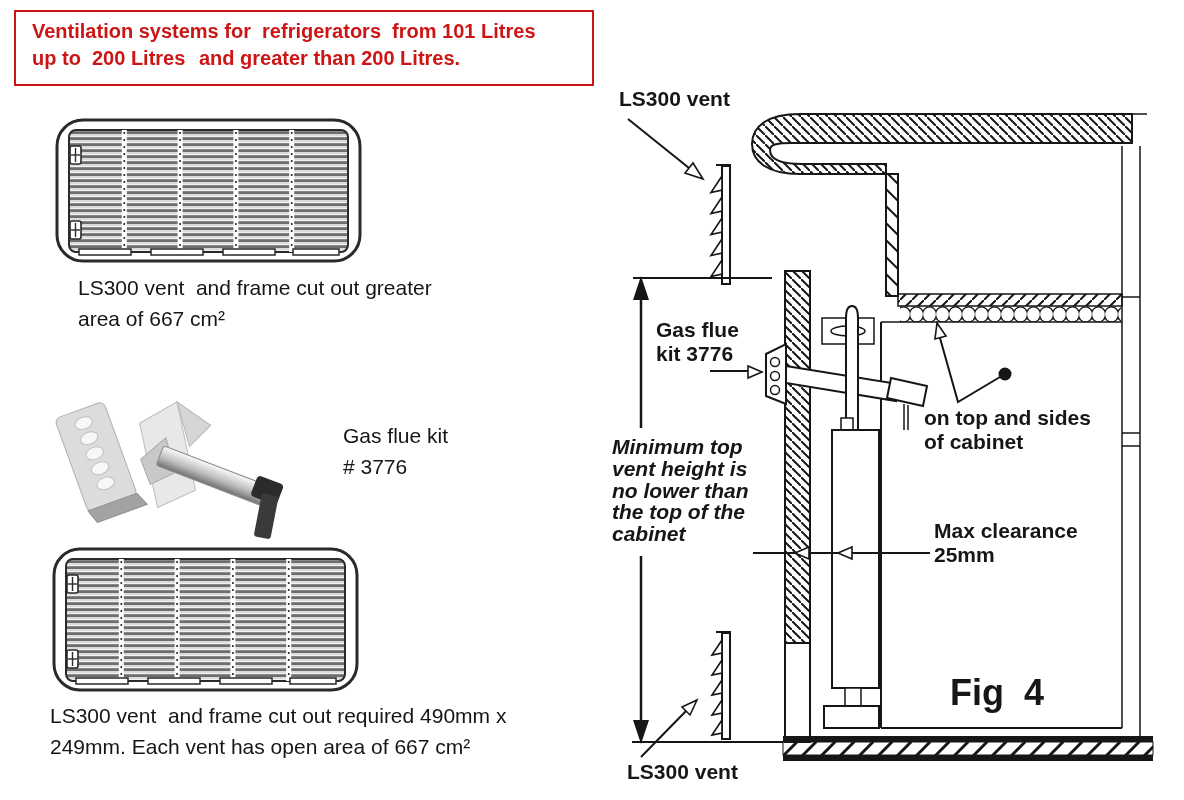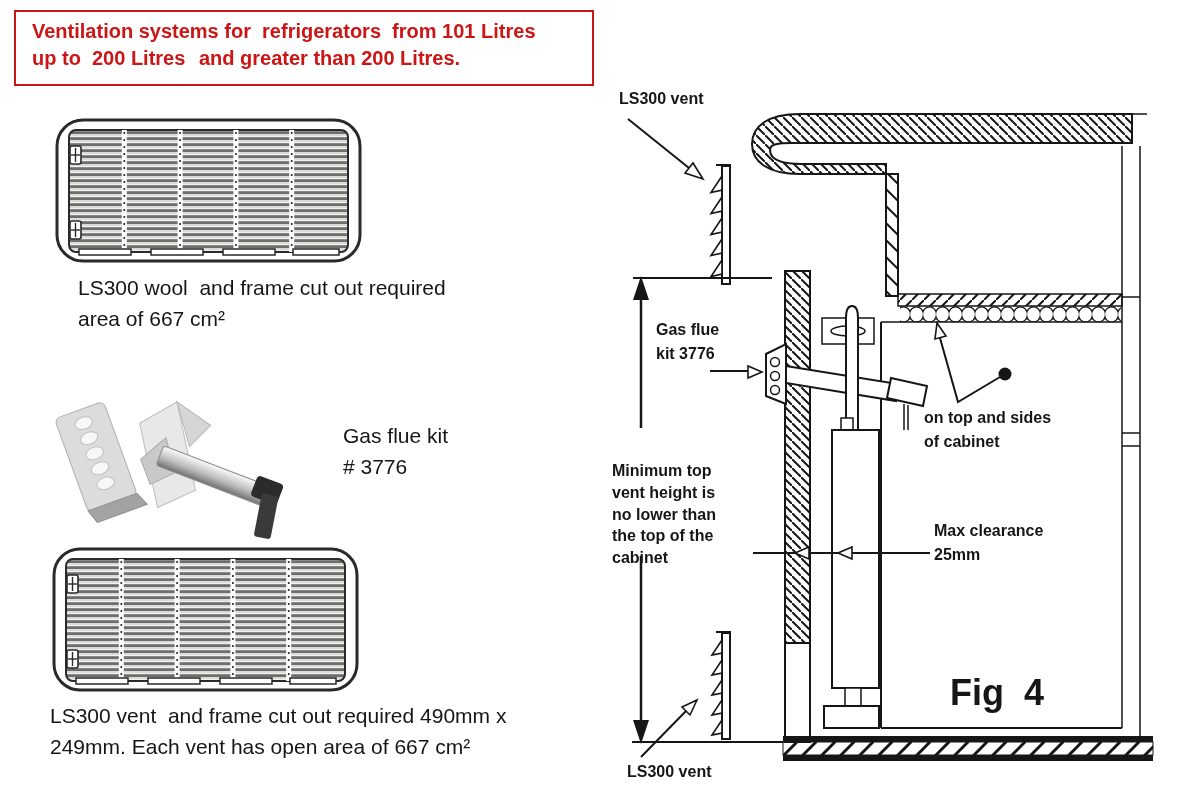--- a/index.html
+++ b/index.html
@@ -19,24 +19,24 @@
     border:2px solid var(--notice-red);color:var(--notice-red);
     font-size:20px;font-weight:600;line-height:27px;padding:6px 0 0 16px;
   }
   .notice b{font-weight:800;margin-left:8px;}
   
   .caption{position:absolute;font-size:21px;line-height:31px;color:var(--ink);}
   .cap-top{left:78px;top:272px;}
   .cap-flue{left:343px;top:420px;}
   .cap-bottom{left:50px;top:700px;}
   
-  .dlabel{position:absolute;font-weight:bold;color:var(--ink);font-size:16px;line-height:22px;}
+  .dlabel{position:absolute;font-weight:bold;color:var(--ink);font-size:21px;line-height:22px;}
   .lbl-vent-top{left:619px;top:88px;}
   .lbl-gas-flue{left:656px;top:318px;line-height:24px;}
-  .lbl-min-height{left:612px;top:460px;line-height:21.8px;}
+  .lbl-min-height{left:612px;top:436px;line-height:21.8px;font-style:italic;}
   .lbl-insulation{left:924px;top:406px;line-height:23.5px;}
   .lbl-max-clearance{left:934px;top:519px;line-height:23.5px;}
   .lbl-fig{left:950px;top:682px;font-size:36px;}
   .lbl-vent-bottom{left:627px;top:761px;}
   svg{position:absolute;left:0;top:0;}
 </style>
 </head>
 <body>
 
 <svg width="1184" height="800" viewBox="0 0 1184 800">
@@ -226,21 +226,21 @@
     </g>
   </g>
 </svg>
 
 <div class="notice">
   <div class="line">Ventilation systems for  refrigerators  from 101 Litres</div>
   <div class="line"><span>up to  200 Litres </span><b>and greater than 200 Litres.</b></div>
 </div>
 
 <div class="caption cap-top">
-  <div class="line">LS300 wool  and frame cut out required</div>
+  <div class="line">LS300 vent  and frame cut out greater</div>
   <div class="line">area of 667 cm²</div>
 </div>
 
 <div class="caption cap-flue">
   <div class="line">Gas flue kit</div>
   <div class="line"># 3776</div>
 </div>
 
 <div class="caption cap-bottom">
   <div class="line">LS300 vent  and frame cut out required 490mm x</div>

